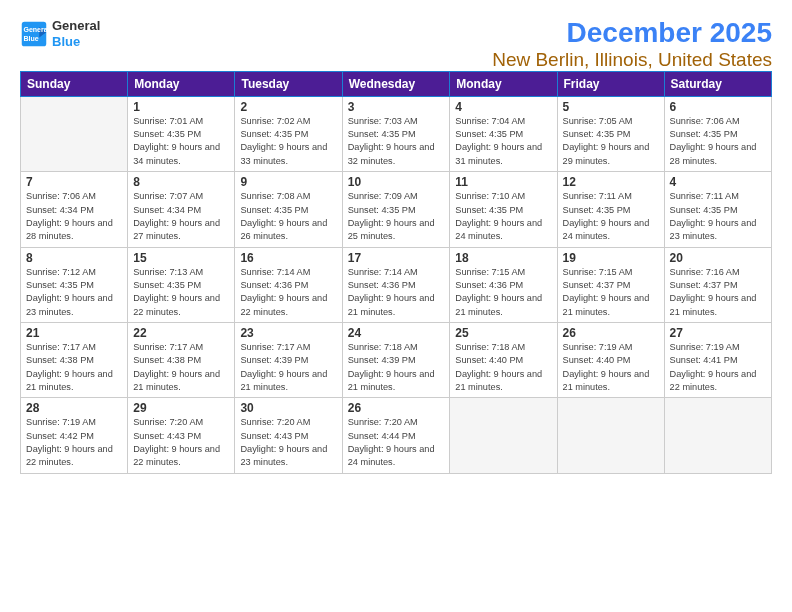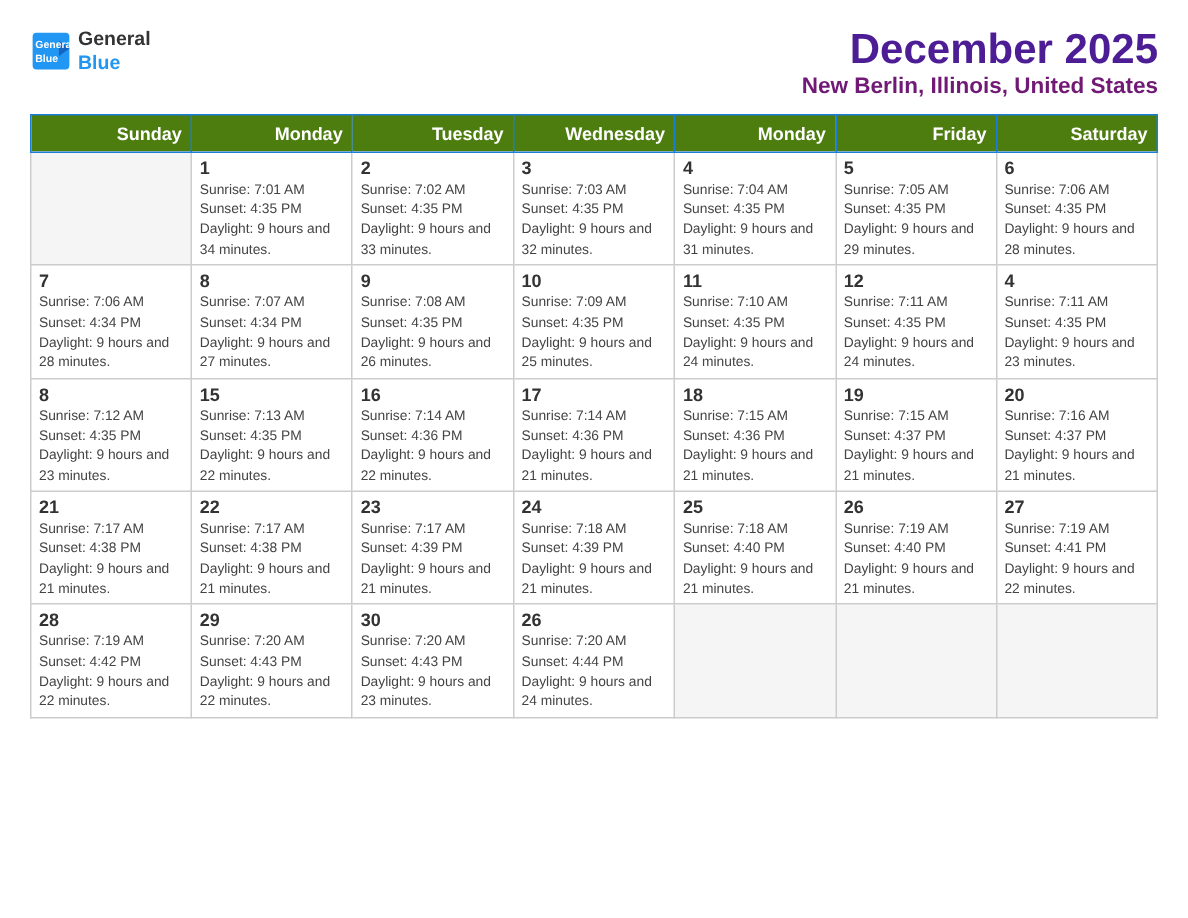--- a/index.html
+++ b/index.html
@@ -13,21 +13,20 @@
     .page {
       width: 792px;
       height: 612px;
       padding: 18px 20px 12px 20px;
       position: relative;
     }
     .header {
       display: flex;
       justify-content: space-between;
       align-items: flex-start;
-      margin-bottom: 10px;
     }
     .logo {
       display: flex;
       align-items: center;
       gap: 4px;
     }
     .logo-text {
       font-size: 13px;
       font-weight: bold;
       color: #333;
@@ -37,40 +36,39 @@
     .logo-icon {
       width: 28px;
       height: 28px;
     }
     .title-block {
       text-align: right;
     }
     .month-title {
       font-size: 28px;
       font-weight: bold;
-      color: #4c1d95;
+      color: #3b82f6;
       line-height: 1.1;
     }
     .subtitle {
-      font-size: 15px;
-      color: #701a75;
-      font-weight: bold;
+      font-size: 19px;
+      color: #a16207;
     }
     .calendar {
       width: 100%;
       border-collapse: collapse;
       border: 1px solid #ccc;
     }
     .calendar th {
-      background: #4d7c0f;
+      background: #4c1d95;
       color: #fff;
       font-size: 12px;
       font-weight: bold;
       padding: 5px 6px;
-      text-align: right;
+      text-align: left;
       border: 1px solid #1a7fd4;
     }
     .calendar td {
       vertical-align: top;
       border: 1px solid #ccc;
       padding: 3px 5px;
       width: 108px;
       min-height: 74px;
       height: 74px;
       background: #fff;

